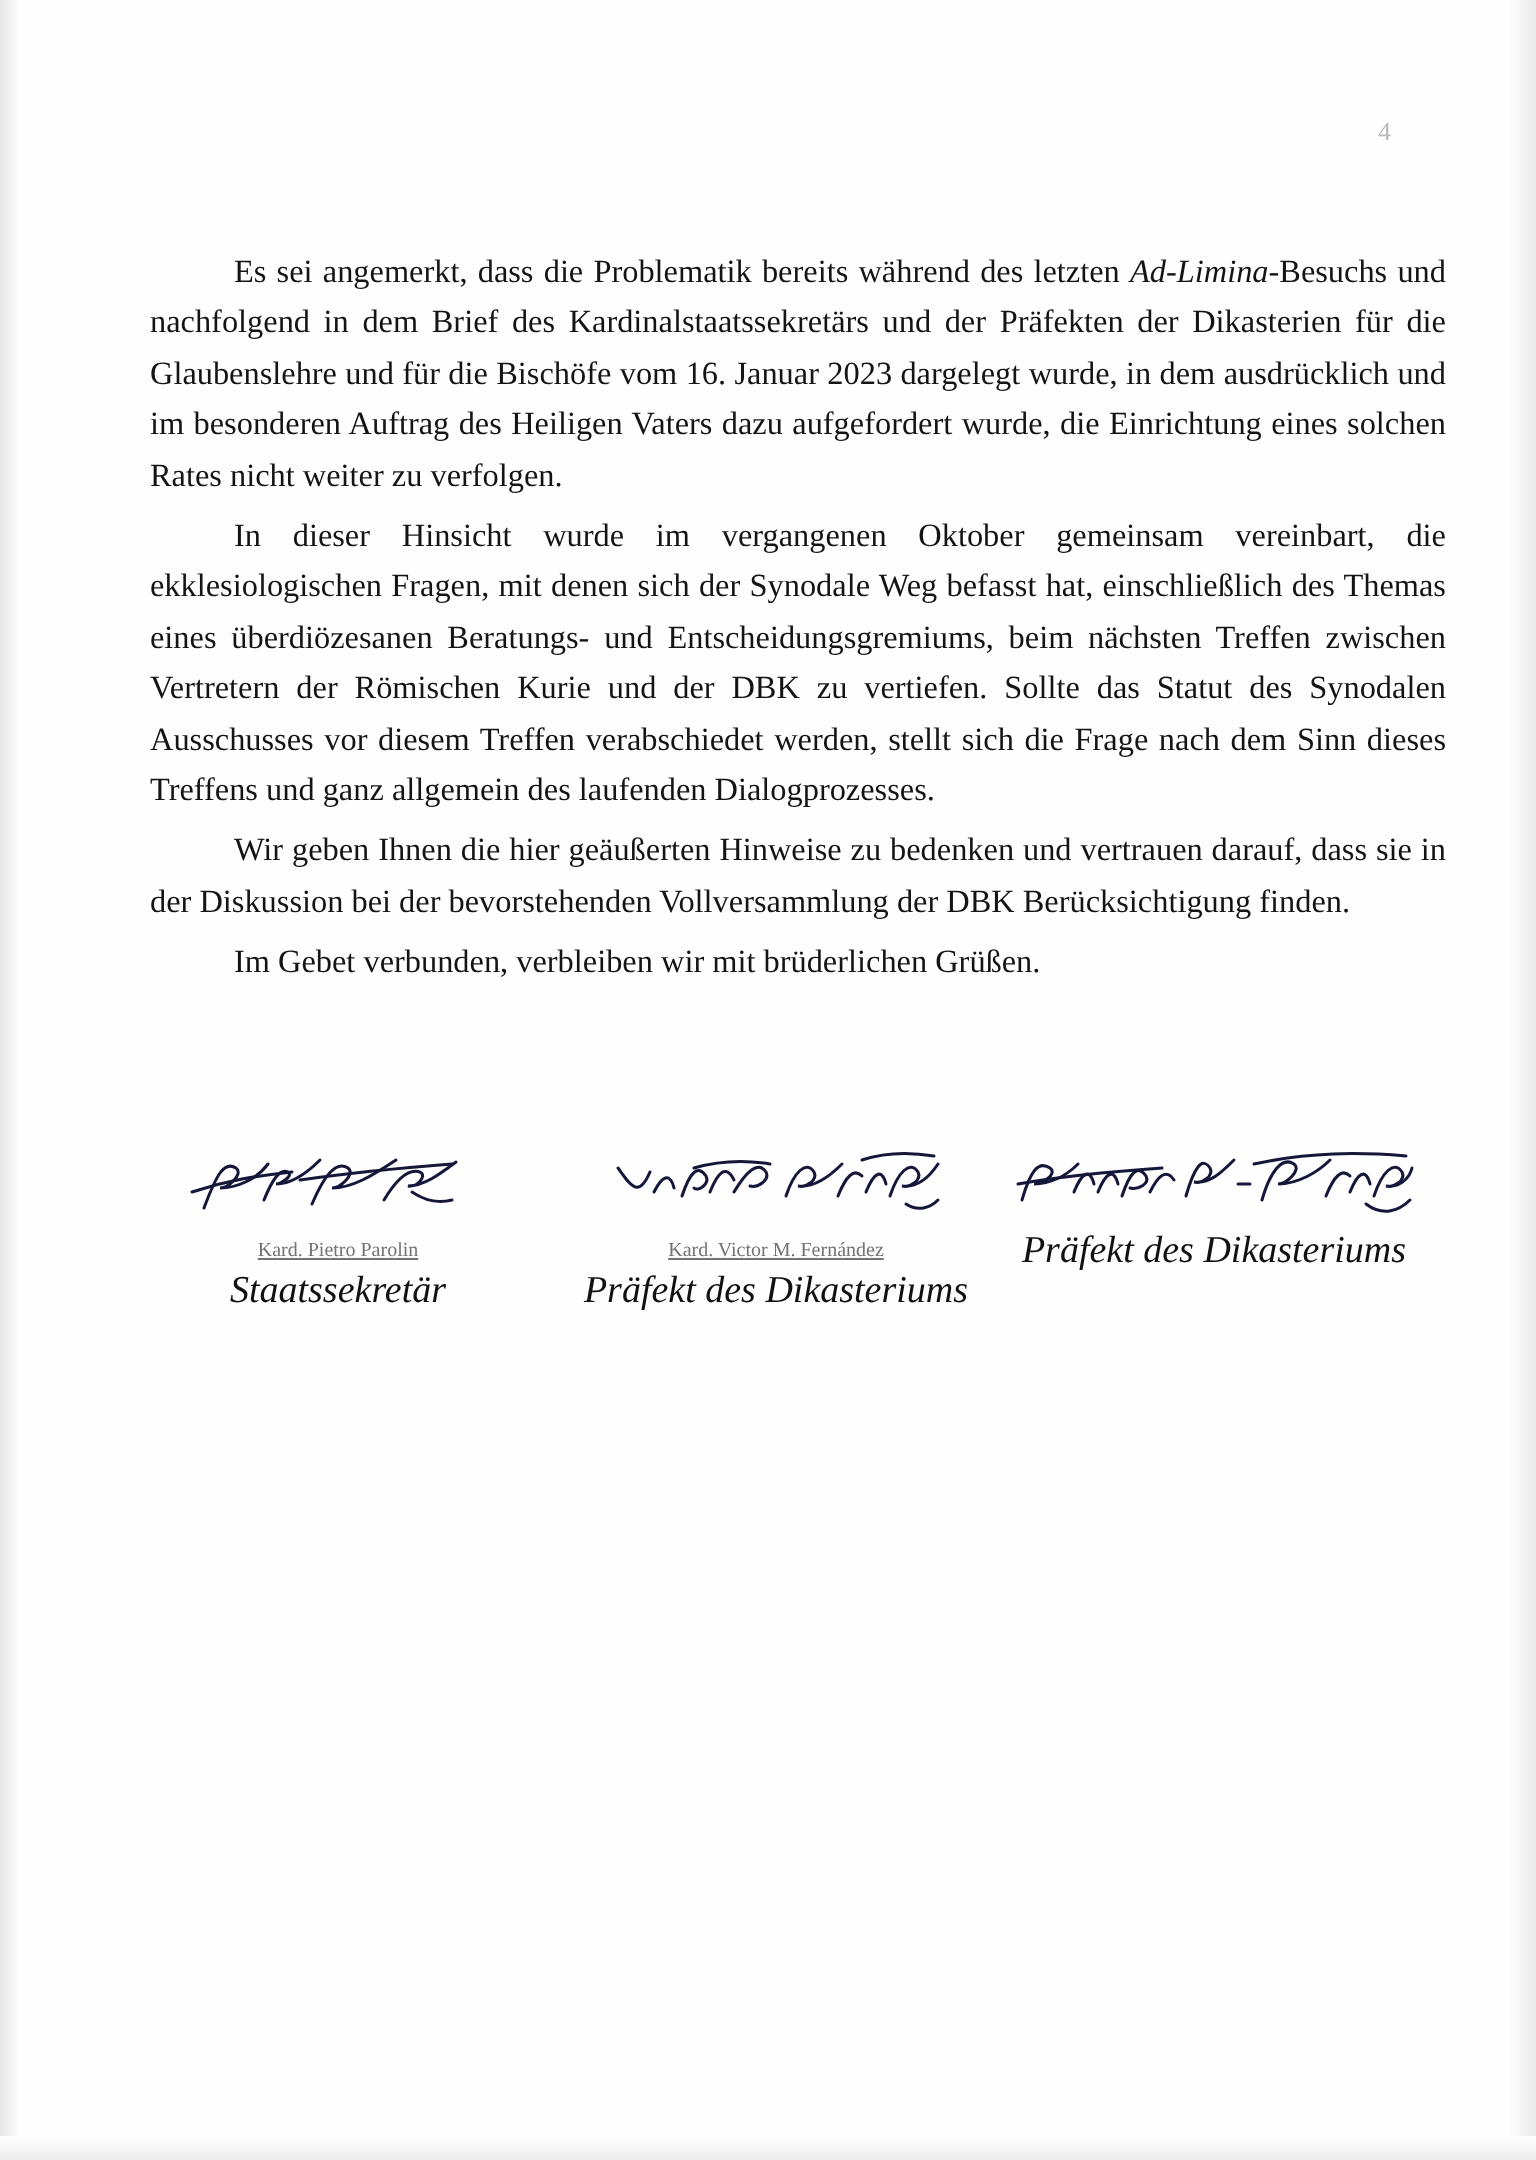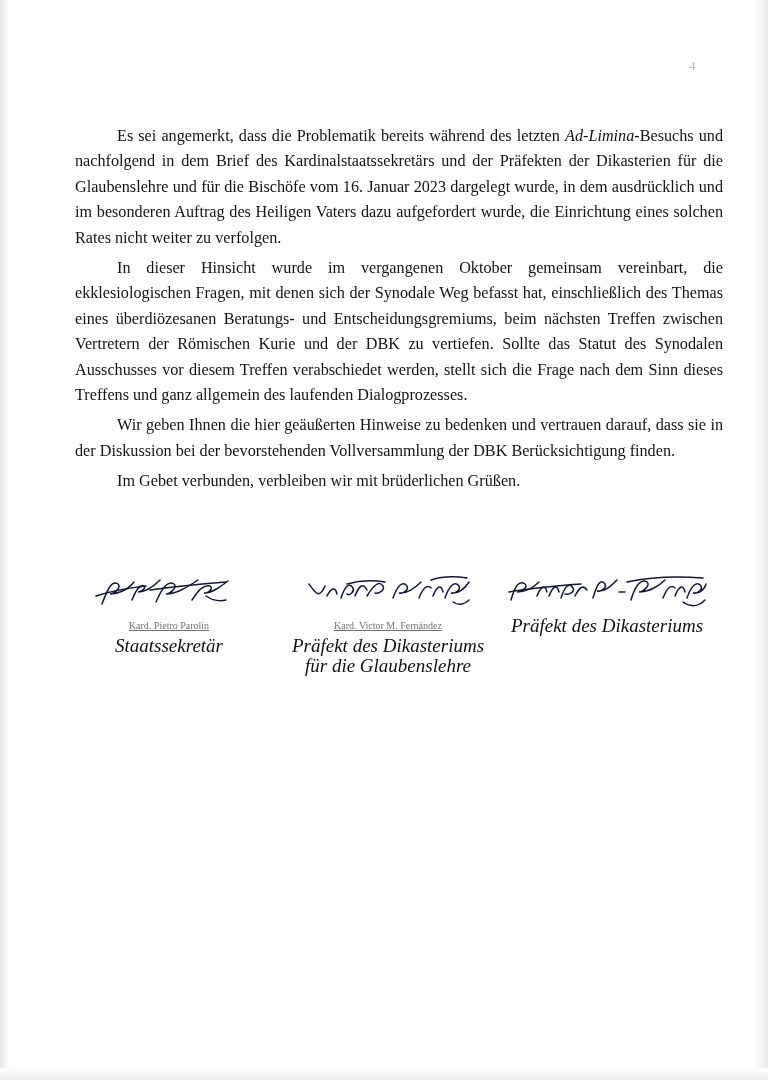--- a/index.html
+++ b/index.html
@@ -174,21 +174,20 @@
             <path d="M116 28 C120 18, 124 14, 128 18"></path>
             <path d="M130 26 C134 16, 138 14, 140 22"></path>
             <path d="M142 28 C146 16, 152 10, 156 16 C158 20, 152 24, 148 23 C156 24, 162 18, 166 12"></path>
             <path d="M128 10 C140 6, 152 6, 164 8"></path>
             <path d="M150 32 C156 36, 162 34, 166 30"></path>
           </g>
         </svg>
       </div>
       <div class="sig-name">Kard. Victor M. Fernández</div>
       <div class="sig-title">Präfekt des Dikasteriums</div>
-      <div class="sig-title">für die Glaubenslehre</div>
     </div>
 
     <div class="sig-block third">
       <div class="sig-scribble">
         <svg width="200" height="44" viewBox="0 0 200 44" aria-hidden="true">
           <g fill="none" stroke="#15173a" stroke-width="1.5" stroke-linecap="round">
             <path d="M4 30 C8 16, 12 10, 18 14 C22 17, 14 22, 10 22 C18 22, 26 18, 32 12"></path>
             <path d="M30 26 C34 16, 38 14, 40 22"></path>
             <path d="M42 26 C46 16, 50 14, 52 22"></path>
             <path d="M54 28 C58 16, 62 12, 66 18 C68 22, 62 25, 58 24"></path>

